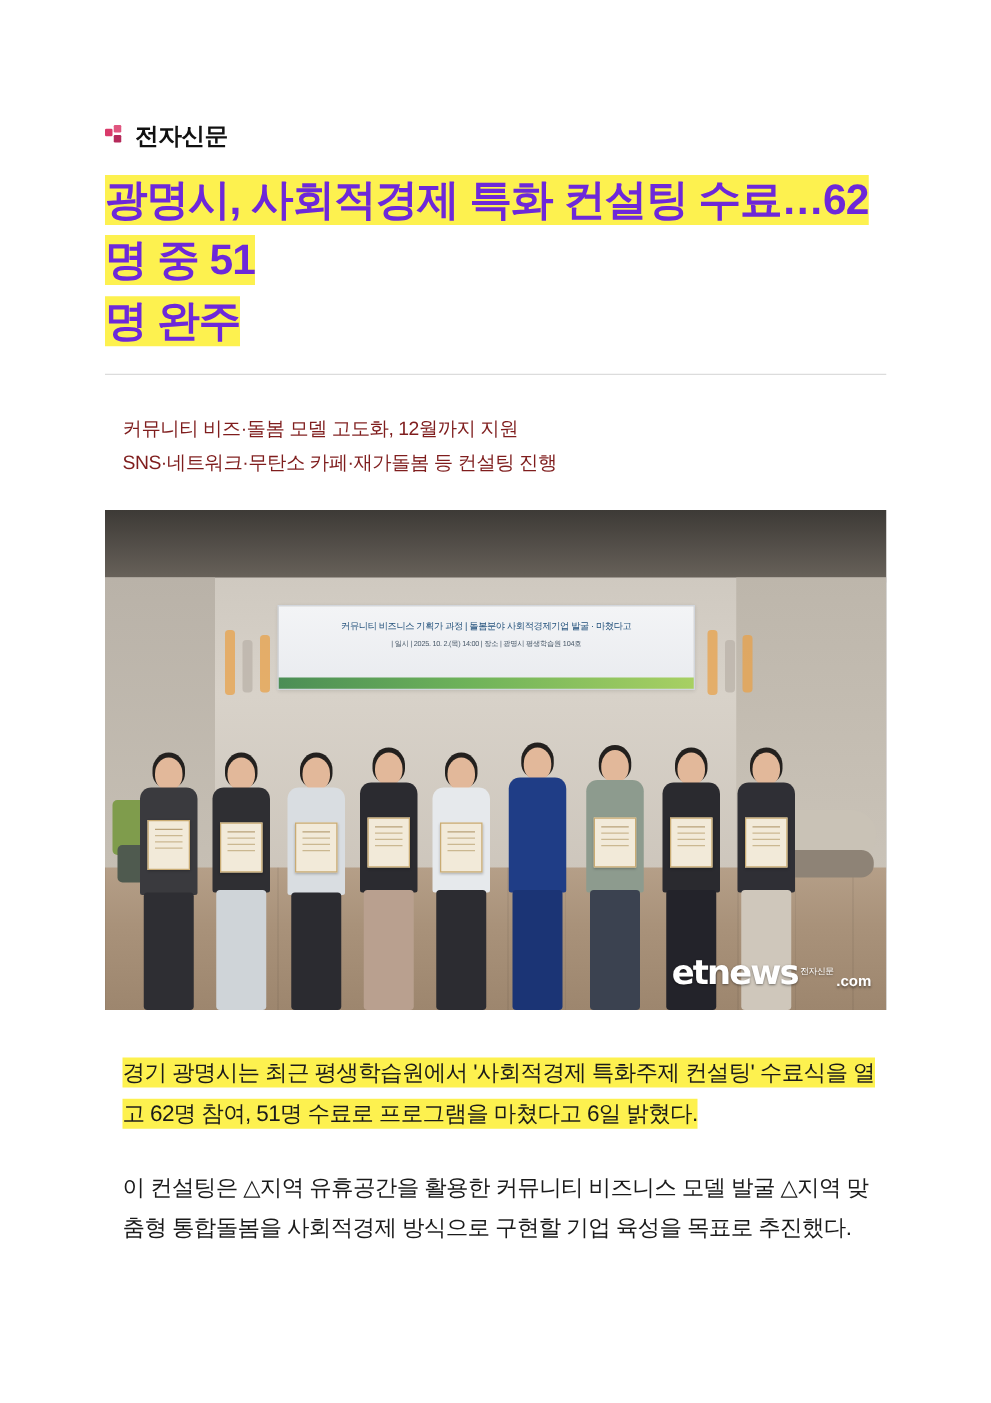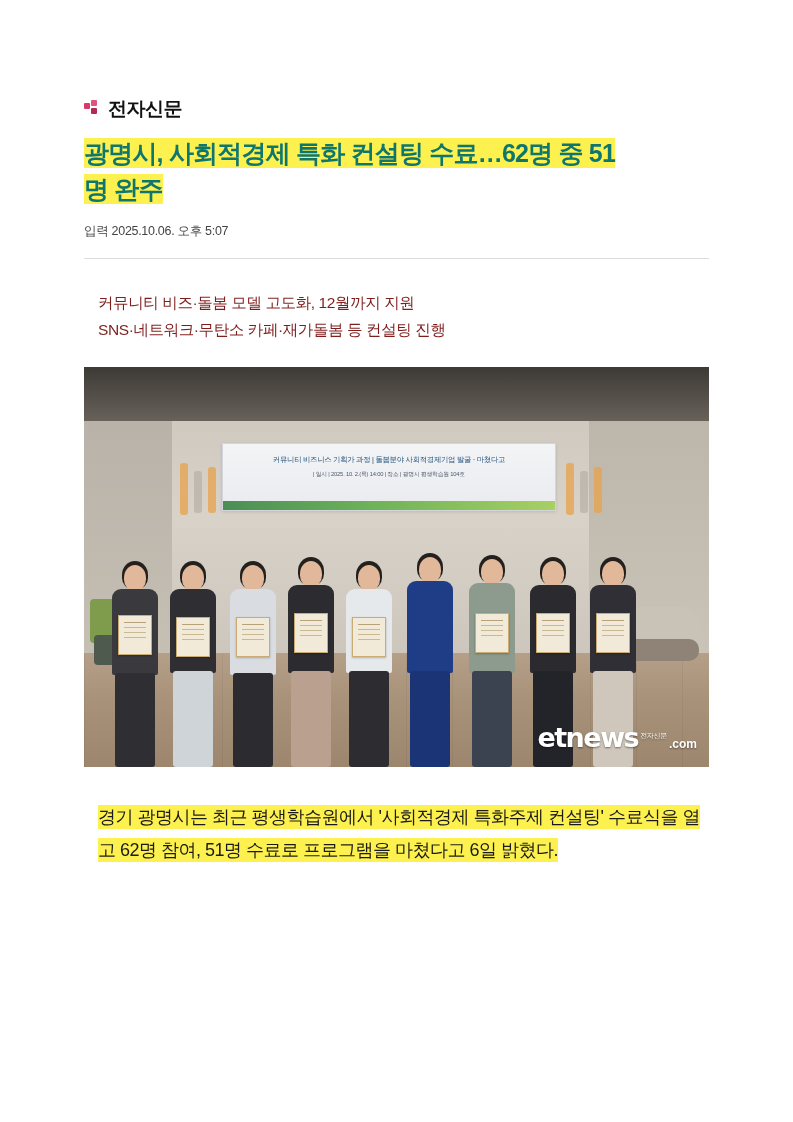--- a/index.html
+++ b/index.html
@@ -51,25 +51,25 @@
     font-weight: bold;
     letter-spacing: -0.5px;
     color: #111111;
   }
 
   
   .headline-wrap {
     padding: 14px 84px 0 84px;
   }
   .headline {
-    font-size: 25px;
+    font-size: 34px;
     font-weight: bold;
     line-height: 1.42;
     letter-spacing: -0.8px;
-    color: #0f766e;
+    color: #6d28d9;
     margin: 0;
   }
   .headline span.hl {
     background: #fdf14f;
     padding: 1px 0;
     box-decoration-break: clone;
     -webkit-box-decoration-break: clone;
   }
 
   
@@ -281,21 +281,20 @@
     <span class="logo-text">전자신문</span>
   </div>
 
   <div class="headline-wrap">
     <h1 class="headline">
       <span class="hl">광명시, 사회적경제 특화 컨설팅 수료…62명 중 51</span><br>
       <span class="hl">명 완주</span>
     </h1>
   </div>
 
-  <div class="byline">입력 2025.10.06. 오후 5:07</div>
 
   <div class="divider"></div>
 
   <div class="subheads">
     <div class="subhead">커뮤니티 비즈·돌봄 모델 고도화, 12월까지 지원</div>
     <div class="subhead">SNS·네트워크·무탄소 카페·재가돌봄 등 컨설팅 진행</div>
   </div>
 
   <figure>
     <div class="photo">
@@ -403,15 +402,18 @@
         <span class="wm-com">.com</span>
       </div>
     </div>
 
   </figure>
 
   <div class="body-text">
     <p class="para">
       <span class="hl">경기 광명시는 최근 평생학습원에서 '사회적경제 특화주제 컨설팅' 수료식을 열고 62명 참여, 51명 수료로 프로그램을 마쳤다고 6일 밝혔다.</span>
     </p>
+    <p class="para">
+      <span>이 컨설팅은 △지역 유휴공간을 활용한 커뮤니티 비즈니스 모델 발굴 △지역 맞춤형 통합돌봄을 사회적경제 방식으로 구현할 기업 육성을 목표로 추진했다.</span>
+    </p>
   </div>
 
 </div>
 
 </body></html>

